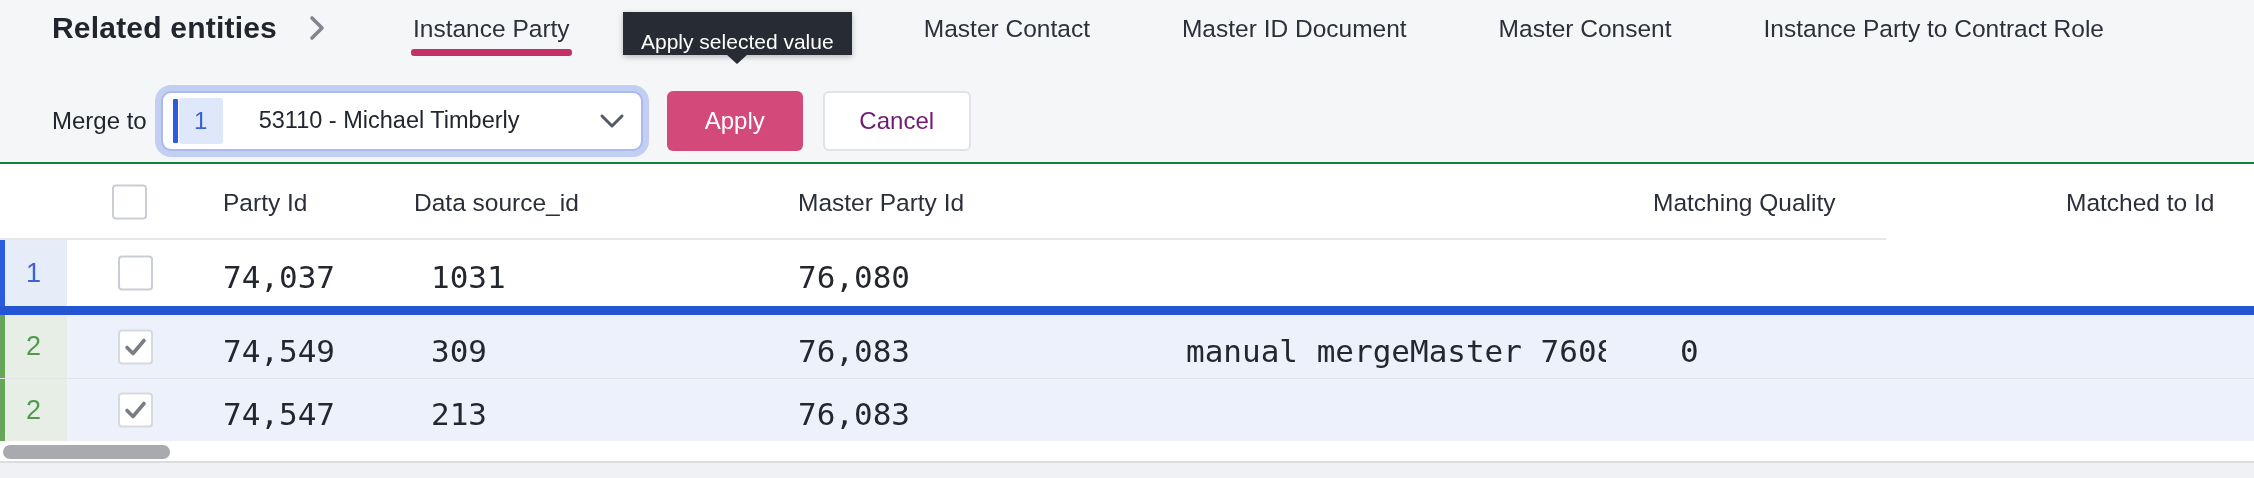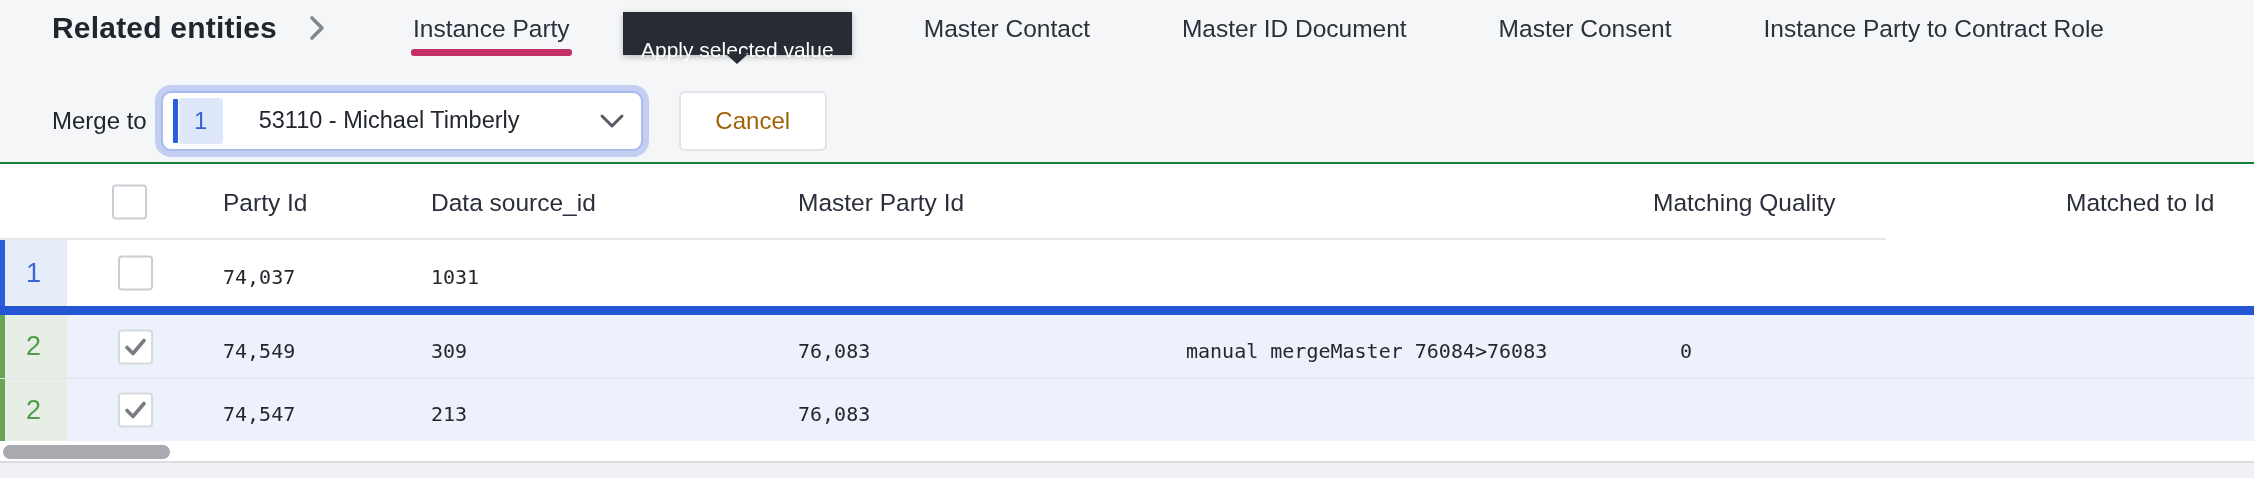--- a/index.html
+++ b/index.html
@@ -20,21 +20,21 @@
   .crumb-chevron { margin:6px 28px 0 30px; }
   .tabs { position:absolute; left:381px; top:12px; display:flex; gap:60px; white-space:nowrap; }
   .tab { position:relative; font-size:24.5px; font-weight:500; color:#2b303b; line-height:34px; cursor:pointer;margin-left:32px; }
   .tab.active::after {
     content:""; position:absolute; left:-2px; right:-2px; bottom:-10px; height:7px;
     background:#c42f67; border-radius:3px;
   }
 
   
   .tooltip {
-    position:absolute; left:623px; top:12px; height:43px; padding:16px 18px;
+    position:absolute; left:623px; top:12px; height:43px; padding:8px 18px;
     background:#272b33; color:#ffffff; font-size:21px; line-height:43px;
     border-radius:0; white-space:nowrap; z-index:30;
     box-shadow:0 2px 6px rgba(0,0,0,.25);
   }
   .tooltip-arrow {
     position:absolute; left:50%; bottom:-9px; transform:translateX(-50%);
     width:0; height:0; border-left:11px solid transparent; border-right:11px solid transparent;
     border-top:10px solid #272b33;
   }
 
@@ -49,28 +49,28 @@
   .select-caret { width:5px; height:44px; background:#2b5ce0; border-radius:1px; }
   .select-badge {
     width:44px; height:46px; margin-left:1px; background:#dfe7fb; color:#3a62d2;
     font-size:24px; display:flex; align-items:center; justify-content:center; border-radius:3px;
   }
   .select-value { font-size:23.5px; color:#22262e; margin:0 30px 0 36px; white-space:nowrap; }
   .select-chevron { margin-left:auto; }
   .btn { height:60px; border:none; border-radius:6px; font-size:24px; cursor:pointer;
          font-family:"Liberation Sans", sans-serif; }
   .btn-apply { width:136px; margin-left:24px; background:#d2497a; color:#ffffff; }
-  .btn-cancel { width:148px; margin-left:36px; background:#ffffff; color:#a16207; border:2px solid #e1e3e8; }
+  .btn-cancel { width:148px; margin-left:20px; background:#ffffff; color:#701a75; border:2px solid #e1e3e8; }
 
   
   .grid { position:absolute; left:0; top:166px; width:1886px; background:#5eead4; }
   .g-header { position:relative; height:74px; border-bottom:2px solid #e6e7ea; background:#ffffff; }
   .hcell { position:absolute; top:0; line-height:74px; font-size:24.5px; font-weight:500; color:#2a2f3a; white-space:nowrap; }
   .h-party   { left:223px; }
-  .h-source  { left:431px;text-align:right; }
+  .h-source  { left:414px;text-align:right; }
   .h-master  { left:798px; }
   .h-rule    { left:1186px; }
   .h-quality { left:1653px; }
   .h-matched { left:2066px; }
 
   .g-row { position:relative; width:2254px; }
   .row-1 { height:66px; background:#ffffff; }
   .row-2 { height:64px; background:#edf1fb; border-bottom:1px solid #e2e4e9; }
   .row-3 { height:62px; background:#edf1fb; }
   .blue-divider { height:9px; background:#2456d4; width:2254px; }
@@ -92,21 +92,21 @@
     border:2px solid #c9cdd4; border-radius:4px; cursor:pointer;
     display:flex; align-items:center; justify-content:center;
   }
   .g-header .checkbox { left:112px; }
   .checkbox svg { display:none; }
   .checkbox.checked { border-color:#d6d9de; }
   .checkbox.checked svg { display:block; }
 
   .vcell {
     position:absolute; top:8px; bottom:0; display:flex; align-items:center;
-    font-family:"DejaVu Sans Mono", monospace; font-size:20px; color:#24282e; white-space:nowrap;
+    font-family:"DejaVu Sans Mono", monospace; font-size:31px; color:#24282e; white-space:nowrap;
   }
   .c-party   { left:223px; }
   .c-source  { left:431px; }
   .c-master  { left:798px; }
   .c-rule    { left:1186px; width:420px; overflow:hidden; }
   .c-quality { left:1680px; }
   .c-matched { left:2066px; }
 
   
   .scroll-strip { position:absolute; left:0; top:442px; width:2254px; height:19px; background:#ffffff; }
@@ -140,20 +140,21 @@
   <div class="merge-row">
     <div class="merge-label">Merge to</div>
     <div class="merge-select">
       <div class="select-caret"></div>
       <div class="select-badge">1</div>
       <div class="select-value">53110 - Michael Timberly</div>
       <svg class="select-chevron" width="26" height="18" viewBox="0 0 26 18">
         <polyline points="3,4 13,14 23,4" fill="none" stroke="#555a64" stroke-width="3" stroke-linecap="round" stroke-linejoin="round"></polyline>
       </svg>
     </div>
+    <button class="btn btn-apply">Apply</button>
     <button class="btn btn-cancel">Cancel</button>
   </div>
 </div>
 
 <div class="grid">
 
   <div class="g-header">
     <div class="checkbox">
       
     </div>
@@ -164,20 +165,21 @@
     <div class="hcell h-matched">Matched to Id</div>
   </div>
 
   <div class="g-row row-1">
     <div class="gutter gutter-blue">1</div>
     <div class="checkbox">
       
     </div>
     <div class="vcell c-party">74,037</div>
     <div class="vcell c-source">1031</div>
+    <div class="vcell c-master">76,080</div>
     <div class="vcell c-rule"></div>
     <div class="vcell c-quality"></div>
     <div class="vcell c-matched"></div>
   </div>
 
   <div class="blue-divider"></div>
 
   <div class="g-row row-2">
     <div class="gutter gutter-green">2</div>
     <div class="checkbox checked">

